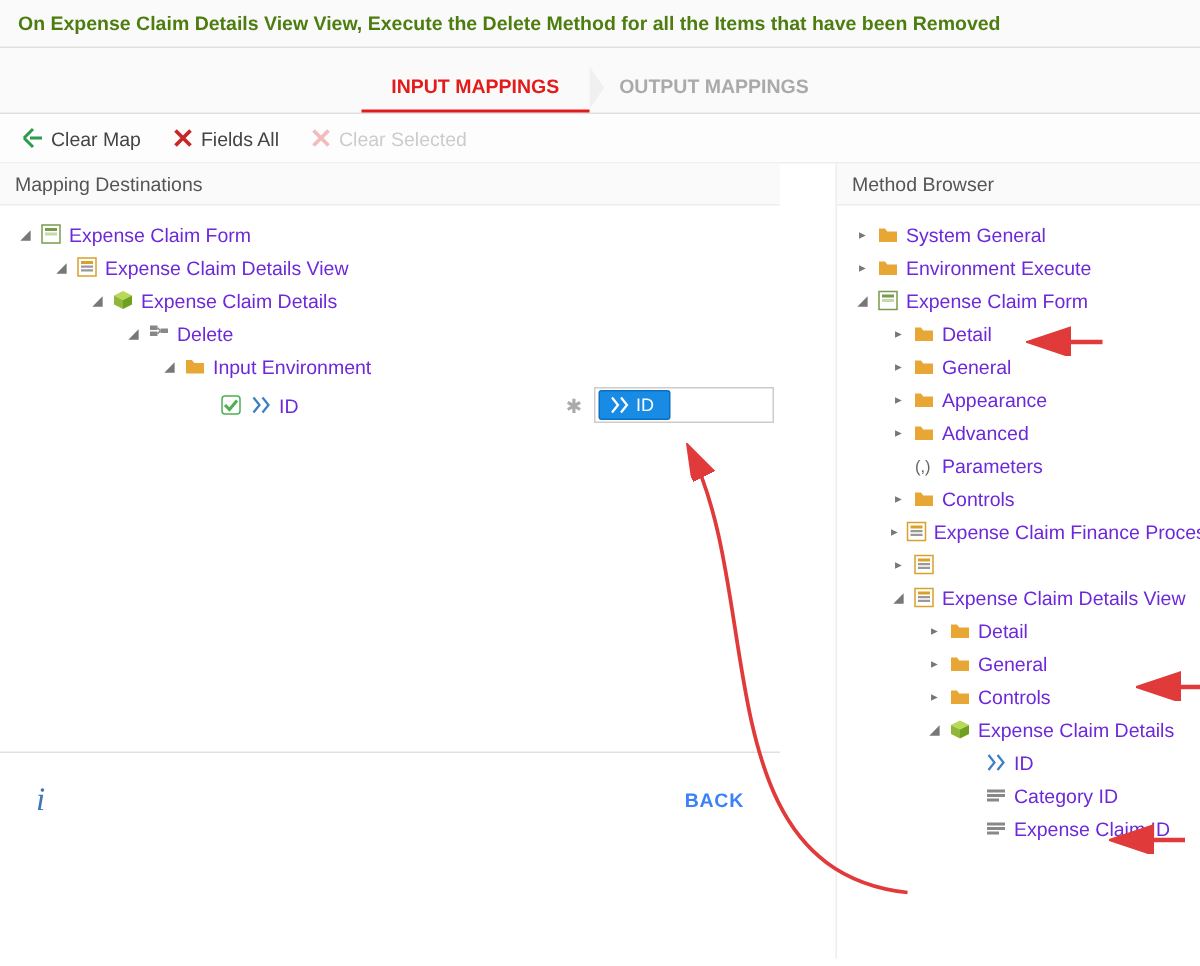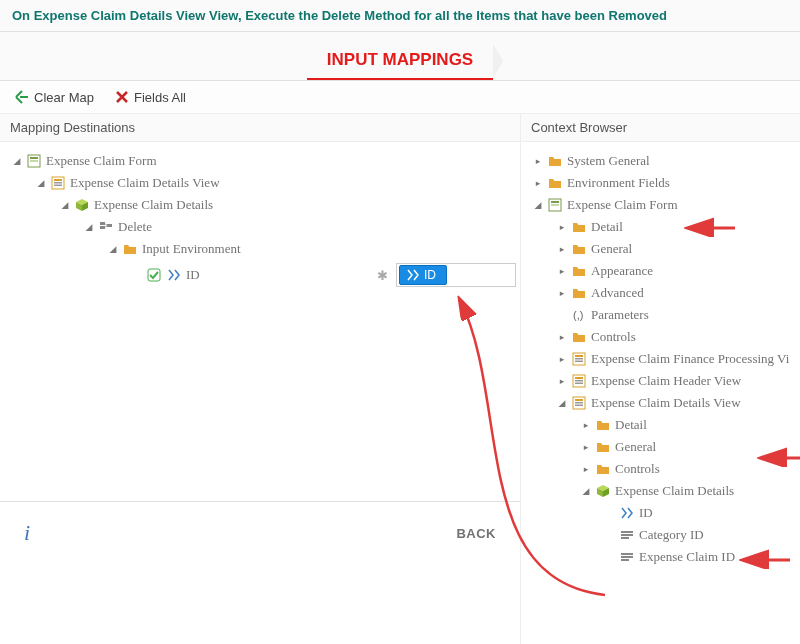--- a/index.html
+++ b/index.html
@@ -12,32 +12,32 @@
   height: 644px;
   overflow: hidden;
   position: relative;
 }
 .header-bar {
   background: #fafafa;
   border-bottom: 1px solid #e0e0e0;
   padding: 8px 12px;
   position: relative;
 }
-.header-title { font-weight: 600; color: #0f766e; font-size: 13px; }
+.header-title { font-weight: 600; color: #4d7c0f; font-size: 13px; }
 .tabs-row {
   background: #fafafa;
   padding: 12px 0 0 0;
   text-align: center;
   border-bottom: 1px solid #e0e0e0;
 }
 .tabs-inner { display: inline-flex; }
 .tab {
   padding: 6px 20px 8px 20px;
   font-weight: 600;
-  font-size: 17px;
+  font-size: 13px;
   color: #999;
   position: relative;
   cursor: pointer;
 }
 .tab.active {
   color: #e41b1b;
   border-bottom: 2px solid #e41b1b;
 }
 .tab.active::after {
   content: "";
@@ -51,41 +51,41 @@
 .toolbar {
   display: flex;
   align-items: center;
   gap: 8px;
   padding: 6px 8px;
   background: #fdfdfd;
   border-bottom: 1px solid #eee;
 }
 .tool-btn { display: inline-flex; align-items: center; gap: 4px; padding: 2px 6px; cursor: pointer; color: #444; }
 .tool-btn.disabled { color: #ccc; cursor: default; }
-.main-area { display: flex; height: calc(100% - 114px); }
+.main-area { display: flex; height: calc(100% - 114px); gap: 37px; }
 .left-pane { width: 520px; display: flex; flex-direction: column; }
 .right-pane { flex: 1; display: flex; flex-direction: column; border-left: 1px solid #eee; overflow: hidden; }
 .pane-header { padding: 6px 10px; font-size: 13px; color: #555; background: #fafafa; border-bottom: 1px solid #eee; }
 .tree { padding: 8px 4px; overflow: auto; flex: 1; }
 .left-pane .tree { height: 330px; }
 .tree-node { display: flex; align-items: center; gap: 4px; padding: 3px 0; white-space: nowrap; }
 .indent-1 { padding-left: 8px; }
 .indent-2 { padding-left: 32px; }
 .indent-3 { padding-left: 56px; }
 .indent-4 { padding-left: 80px; }
 .indent-5 { padding-left: 104px; }
 .indent-6 { padding-left: 128px; }
 .r-indent-1 { padding-left: 8px; }
 .r-indent-2 { padding-left: 32px; }
 .r-indent-3 { padding-left: 56px; }
 .r-indent-4 { padding-left: 80px; }
 .expander { width: 10px; height: 10px; display: inline-flex; align-items: center; justify-content: center; color: #777; cursor: pointer; font-size: 9px; }
 .expander.none { visibility: hidden; }
 .ico { width: 16px; height: 16px; display: inline-flex; align-items: center; justify-content: center; flex-shrink: 0; }
-.node-label { color: #737373; font-family: Liberation Serif, serif; }
+.node-label { color: #6d28d9; }
 .mapped-chip {
   display: inline-flex; align-items: center; gap: 4px;
   background: #188ce5; color: #fff;
   padding: 2px 10px 2px 6px;
   border-radius: 2px;
   border: 1px solid #0a6fc1;
   font-size: 12px;
 }
 .map-input-box {
   border: 1px solid #ccc;
@@ -104,54 +104,63 @@
   align-items: center;
   justify-content: space-between;
   padding: 18px 24px;
   background: #fff;
   position: absolute;
   bottom: 80px;
   left: 0;
   width: 520px;
 }
 .footer .info-i { font-style: italic; font-family: Georgia, serif; color: #3f76b8; font-size: 22px; }
-.footer-btn { color: #737373; font-weight: 600; letter-spacing: 0.5px; cursor: pointer; }
+.footer-btn { color: #3b82f6; font-weight: 600; letter-spacing: 0.5px; cursor: pointer; }
 .red-arrow { stroke: #e03a3a; fill: #e03a3a; }
 svg.overlay { position: absolute; top: 0; left: 0; pointer-events: none; }
 </style>
 </head>
 <body>
 
 <div class="header-bar">
   <span class="header-title">On Expense Claim Details View View, Execute the Delete Method for all the Items that have been Removed</span>
 </div>
 
 <div class="tabs-row">
   <div class="tabs-inner">
     <div class="tab active">INPUT MAPPINGS</div>
+    <div class="tab inactive">OUTPUT MAPPINGS</div>
   </div>
 </div>
 
 <div class="toolbar">
   <span class="tool-btn">
     <span class="ico">
         <svg width="16" height="16">
           <path d="M2 8 L8 2 M2 8 L8 14 M6 8 L14 8" stroke="#2b9c4b" stroke-width="2" fill="none"></path>
         </svg>
       </span>
     <span>Clear Map</span>
   </span>
   <span class="tool-btn">
     <span class="ico">
         <svg width="16" height="16">
           <path d="M3 3 L13 13 M13 3 L3 13" stroke="#c62828" stroke-width="2.5"></path>
         </svg>
       </span>
     <span>Fields All</span>
   </span>
+  <span class="tool-btn disabled">
+    <span class="ico">
+        <svg width="16" height="16">
+          <path d="M3 3 L13 13 M13 3 L3 13" stroke="#f3bcbc" stroke-width="2.5"></path>
+        </svg>
+      </span>
+    <span>Clear Selected</span>
+  </span>
 </div>
 
 <div class="main-area">
 
   <div class="left-pane">
     <div class="pane-header">Mapping Destinations</div>
     <div class="tree">
       <div class="tree-node indent-1">
         <span class="expander">◢</span>
         <span class="ico">
@@ -229,40 +238,40 @@
                 <path d="M2 2 L6 7 L2 12 M8 2 L12 7 L8 12" stroke="#fff" stroke-width="1.5" fill="none"></path>
               </svg>
             <span>ID</span>
           </span>
         </span>
       </div>
     </div>
   </div>
 
   <div class="right-pane">
-    <div class="pane-header">Context Browser</div>
+    <div class="pane-header">Method Browser</div>
     <div class="tree">
 
       <div class="tree-node r-indent-1">
         <span class="expander">▸</span>
         <span class="ico">
             <svg width="14" height="14">
               <path d="M1 3 L5 3 L6.5 5 L13 5 L13 12 L1 12 Z" fill="#e8a735"></path>
             </svg>
           </span>
         <span class="node-label">System General</span>
       </div>
       <div class="tree-node r-indent-1">
         <span class="expander">▸</span>
         <span class="ico">
             <svg width="14" height="14">
               <path d="M1 3 L5 3 L6.5 5 L13 5 L13 12 L1 12 Z" fill="#e8a735"></path>
             </svg>
           </span>
-        <span class="node-label">Environment Fields</span>
+        <span class="node-label">Environment Execute</span>
       </div>
       <div class="tree-node r-indent-1">
         <span class="expander">◢</span>
         <span class="ico">
             <svg width="14" height="14">
               <rect x="1" y="1" width="12" height="12" fill="#fff" stroke="#7a9b4e"></rect>
               <rect x="3" y="3" width="8" height="2" fill="#7a9b4e"></rect>
               <rect x="3" y="6" width="8" height="2" fill="#c6d9a8"></rect>
             </svg>
           </span>
@@ -337,21 +346,20 @@
       <div class="tree-node r-indent-2">
         <span class="expander">▸</span>
         <span class="ico">
             <svg width="14" height="14">
               <rect x="1" y="1" width="12" height="12" fill="#fff" stroke="#d9a12b"></rect>
               <rect x="3" y="3" width="8" height="2" fill="#d9a12b"></rect>
               <rect x="3" y="6" width="8" height="1.5" fill="#999"></rect>
               <rect x="3" y="8.5" width="8" height="1.5" fill="#999"></rect>
             </svg>
           </span>
-        <span class="node-label">Expense Claim Header View</span>
       </div>
       <div class="tree-node r-indent-2">
         <span class="expander">◢</span>
         <span class="ico">
             <svg width="14" height="14">
               <rect x="1" y="1" width="12" height="12" fill="#fff" stroke="#d9a12b"></rect>
               <rect x="3" y="3" width="8" height="2" fill="#d9a12b"></rect>
               <rect x="3" y="6" width="8" height="1.5" fill="#999"></rect>
               <rect x="3" y="8.5" width="8" height="1.5" fill="#999"></rect>
             </svg>

